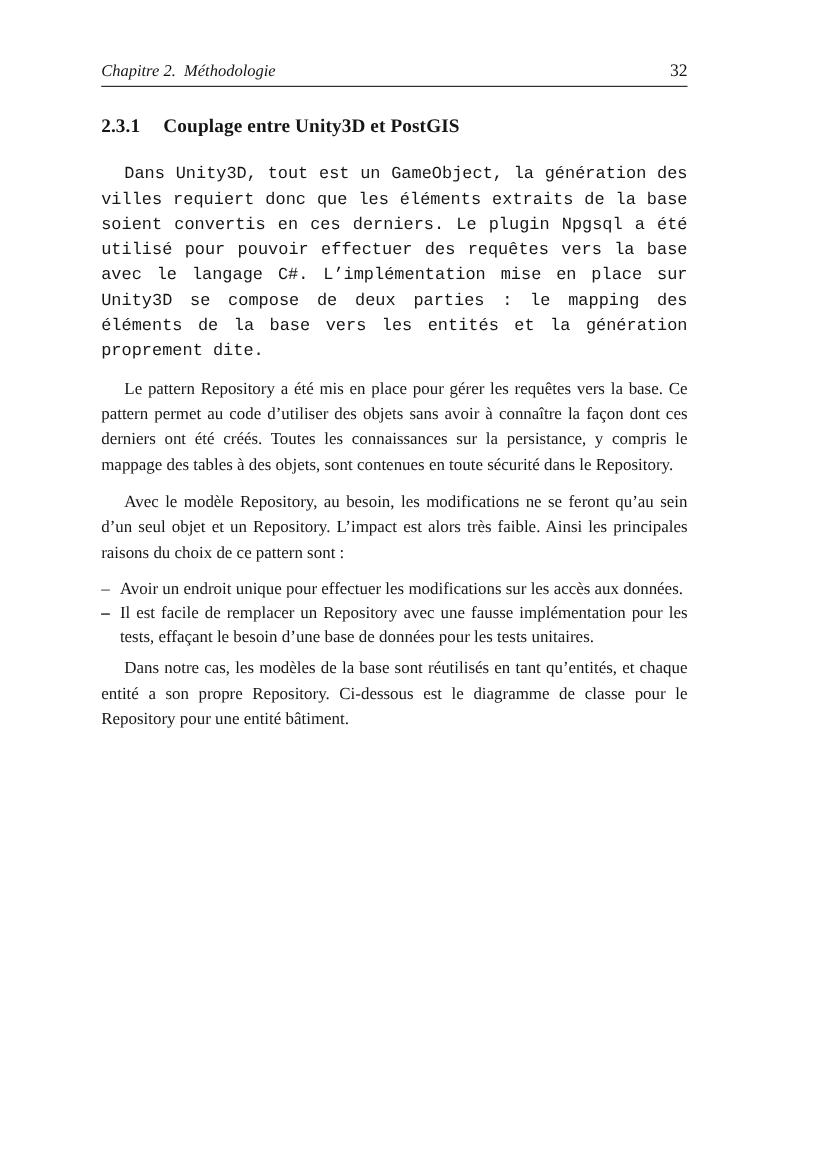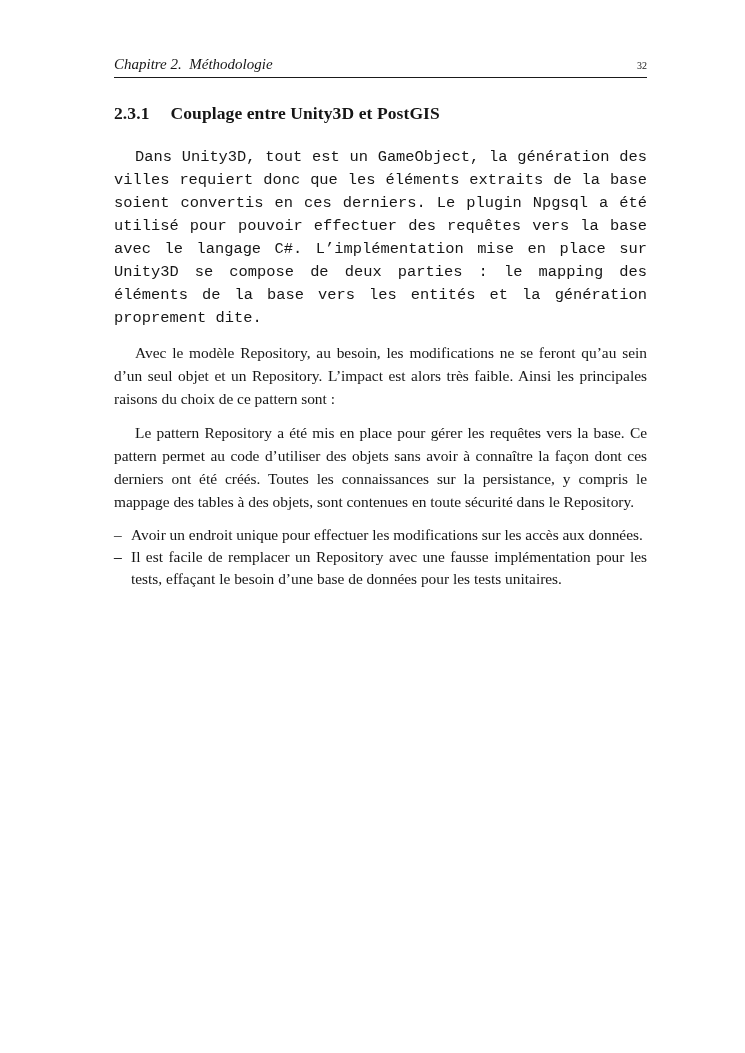--- a/index.html
+++ b/index.html
@@ -10,40 +10,40 @@
   body {
     width: 745px;
     height: 1053px;
     position: relative;
     font-family: "Liberation Serif", "DejaVu Serif", serif;
     color: #161616;
     overflow: hidden;
   }
   .page {
     position: absolute;
-    left: 114px;
+    left: 92px;
     top: 56px;
     width: 533px;
   }
   
   .running-header {
     display: flex;
     justify-content: space-between;
     align-items: baseline;
     font-size: 15px;
     padding-bottom: 4px;
     border-bottom: 1.6px solid #1a1a1a;
   }
   .running-header .chapter {
     font-style: italic;
     white-space: pre-wrap;
   }
   .running-header .pagenum {
     font-style: normal;
-    font-size: 10px;
+    font-size: 16px;
   }
   
   .section-heading {
     margin: 25px 0 22px 0;
     font-size: 17.5px;
     font-weight: bold;
     letter-spacing: 0.1px;
   }
   .section-heading .sec-num {
     margin-right: 21px;
@@ -92,30 +92,31 @@
     <span class="chapter">Chapitre 2.  Méthodologie</span>
     <span class="pagenum">32</span>
   </div>
 
   <h2 class="section-heading">
     <span class="sec-num">2.3.1</span><span>Couplage entre Unity3D et PostGIS</span>
   </h2>
 
   <p class="para">Dans Unity3D, tout est un GameObject, la génération des villes requiert donc que les éléments extraits de la base soient convertis en ces derniers. Le plugin Npgsql a été utilisé pour pouvoir effectuer des requêtes vers la base avec le langage C#. L’implémentation mise en place sur Unity3D se compose de deux parties : le mapping des éléments de la base vers les entités et la génération proprement dite.</p>
 
+  <p class="para">Le pattern Repository a été mis en place pour gérer les requêtes vers la base. Ce pattern permet au code d’utiliser des objets sans avoir à connaître la façon dont ces derniers ont été créés. Toutes les connaissances sur la persistance, y compris le mappage des tables à des objets, sont contenues en toute sécurité dans le Repository.</p>
+
   <p class="para">Avec le modèle Repository, au besoin, les modifications ne se feront qu’au sein d’un seul objet et un Repository. L’impact est alors très faible. Ainsi les principales raisons du choix de ce pattern sont :</p>
-
-  <p class="para">Le pattern Repository a été mis en place pour gérer les requêtes vers la base. Ce pattern permet au code d’utiliser des objets sans avoir à connaître la façon dont ces derniers ont été créés. Toutes les connaissances sur la persistance, y compris le mappage des tables à des objets, sont contenues en toute sécurité dans le Repository.</p>
 
   <ul class="dash-list">
     <li>
       <span class="dash">–</span><span>Avoir un endroit unique pour effectuer les modifications sur les accès aux données.</span>
     </li>
     <li>
       <span class="dash">–</span>
     </li>
     <li>
       <span class="dash">–</span><span>Il est facile de remplacer un Repository avec une fausse implémentation pour les tests, effaçant le besoin d’une base de données pour les tests unitaires.</span>
     </li>
   </ul>
 
+  <p class="para closing">Dans notre cas, les modèles de la base sont réutilisés en tant qu’entités, et chaque entité a son propre Repository. Ci-dessous est le diagramme de classe pour le Repository pour une entité bâtiment.</p>
 
 </div>
 
 </body></html>

